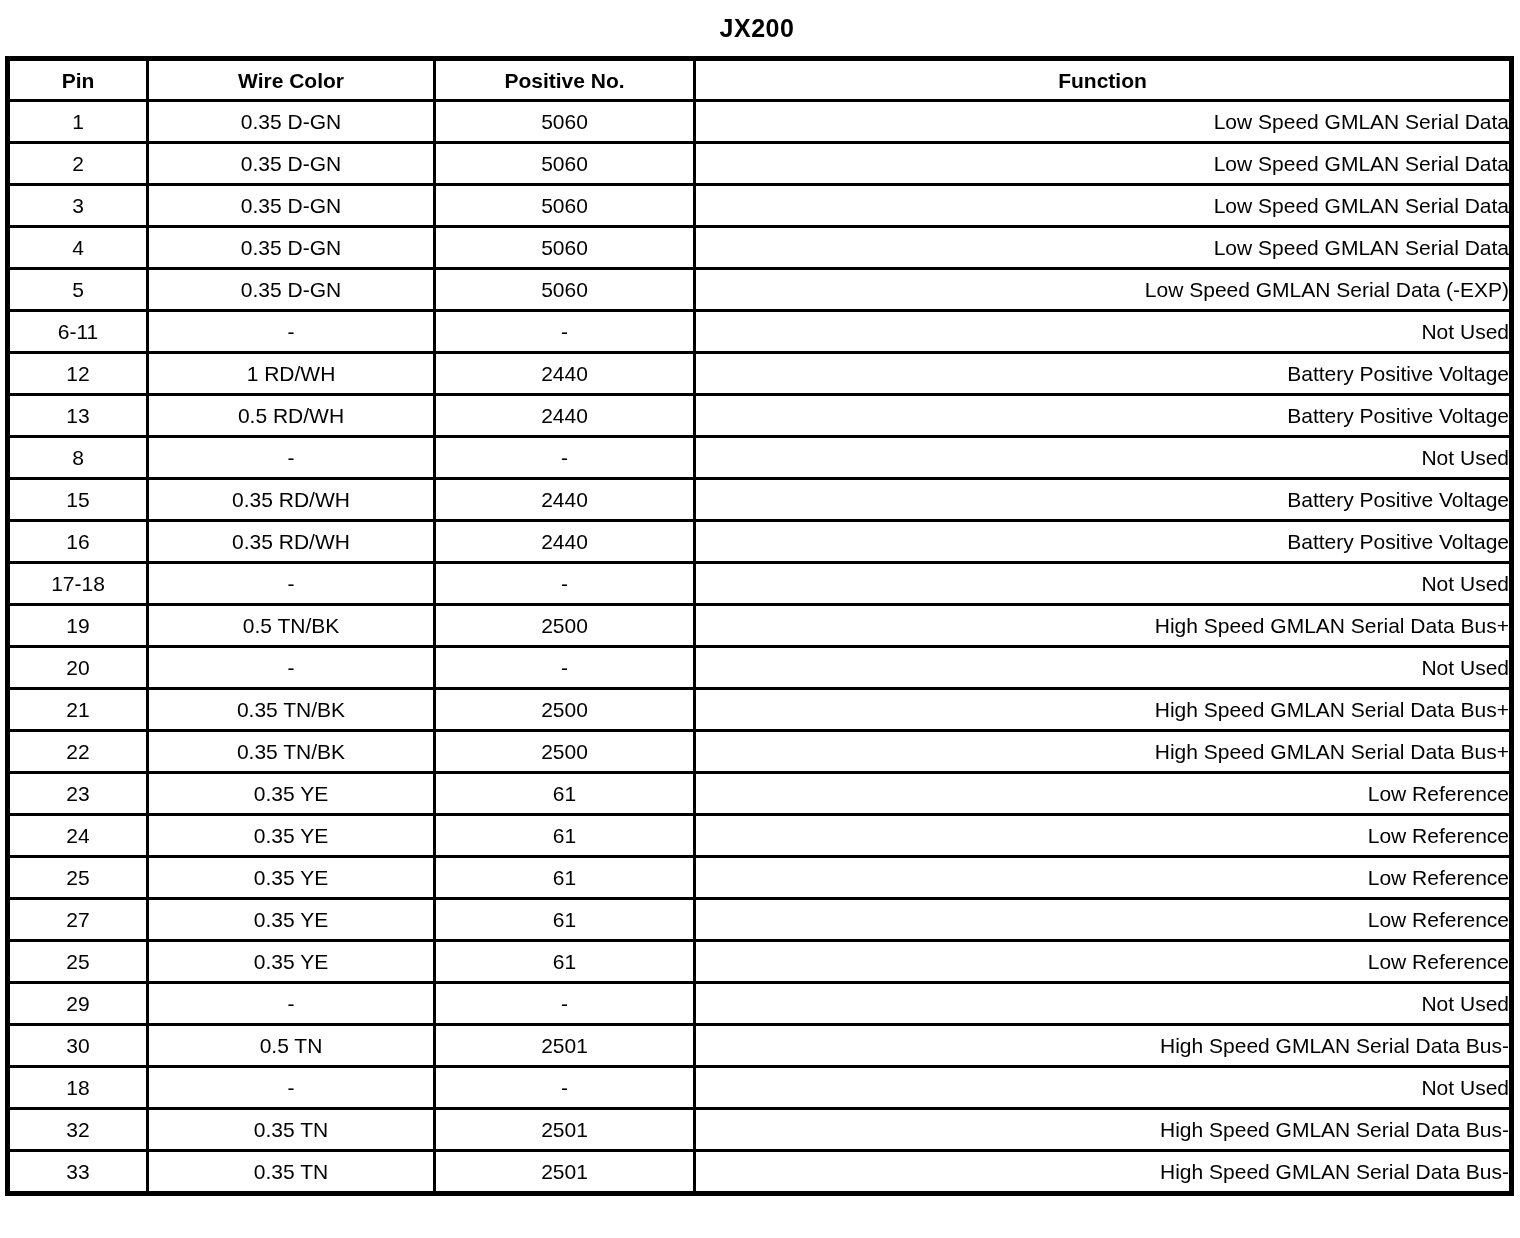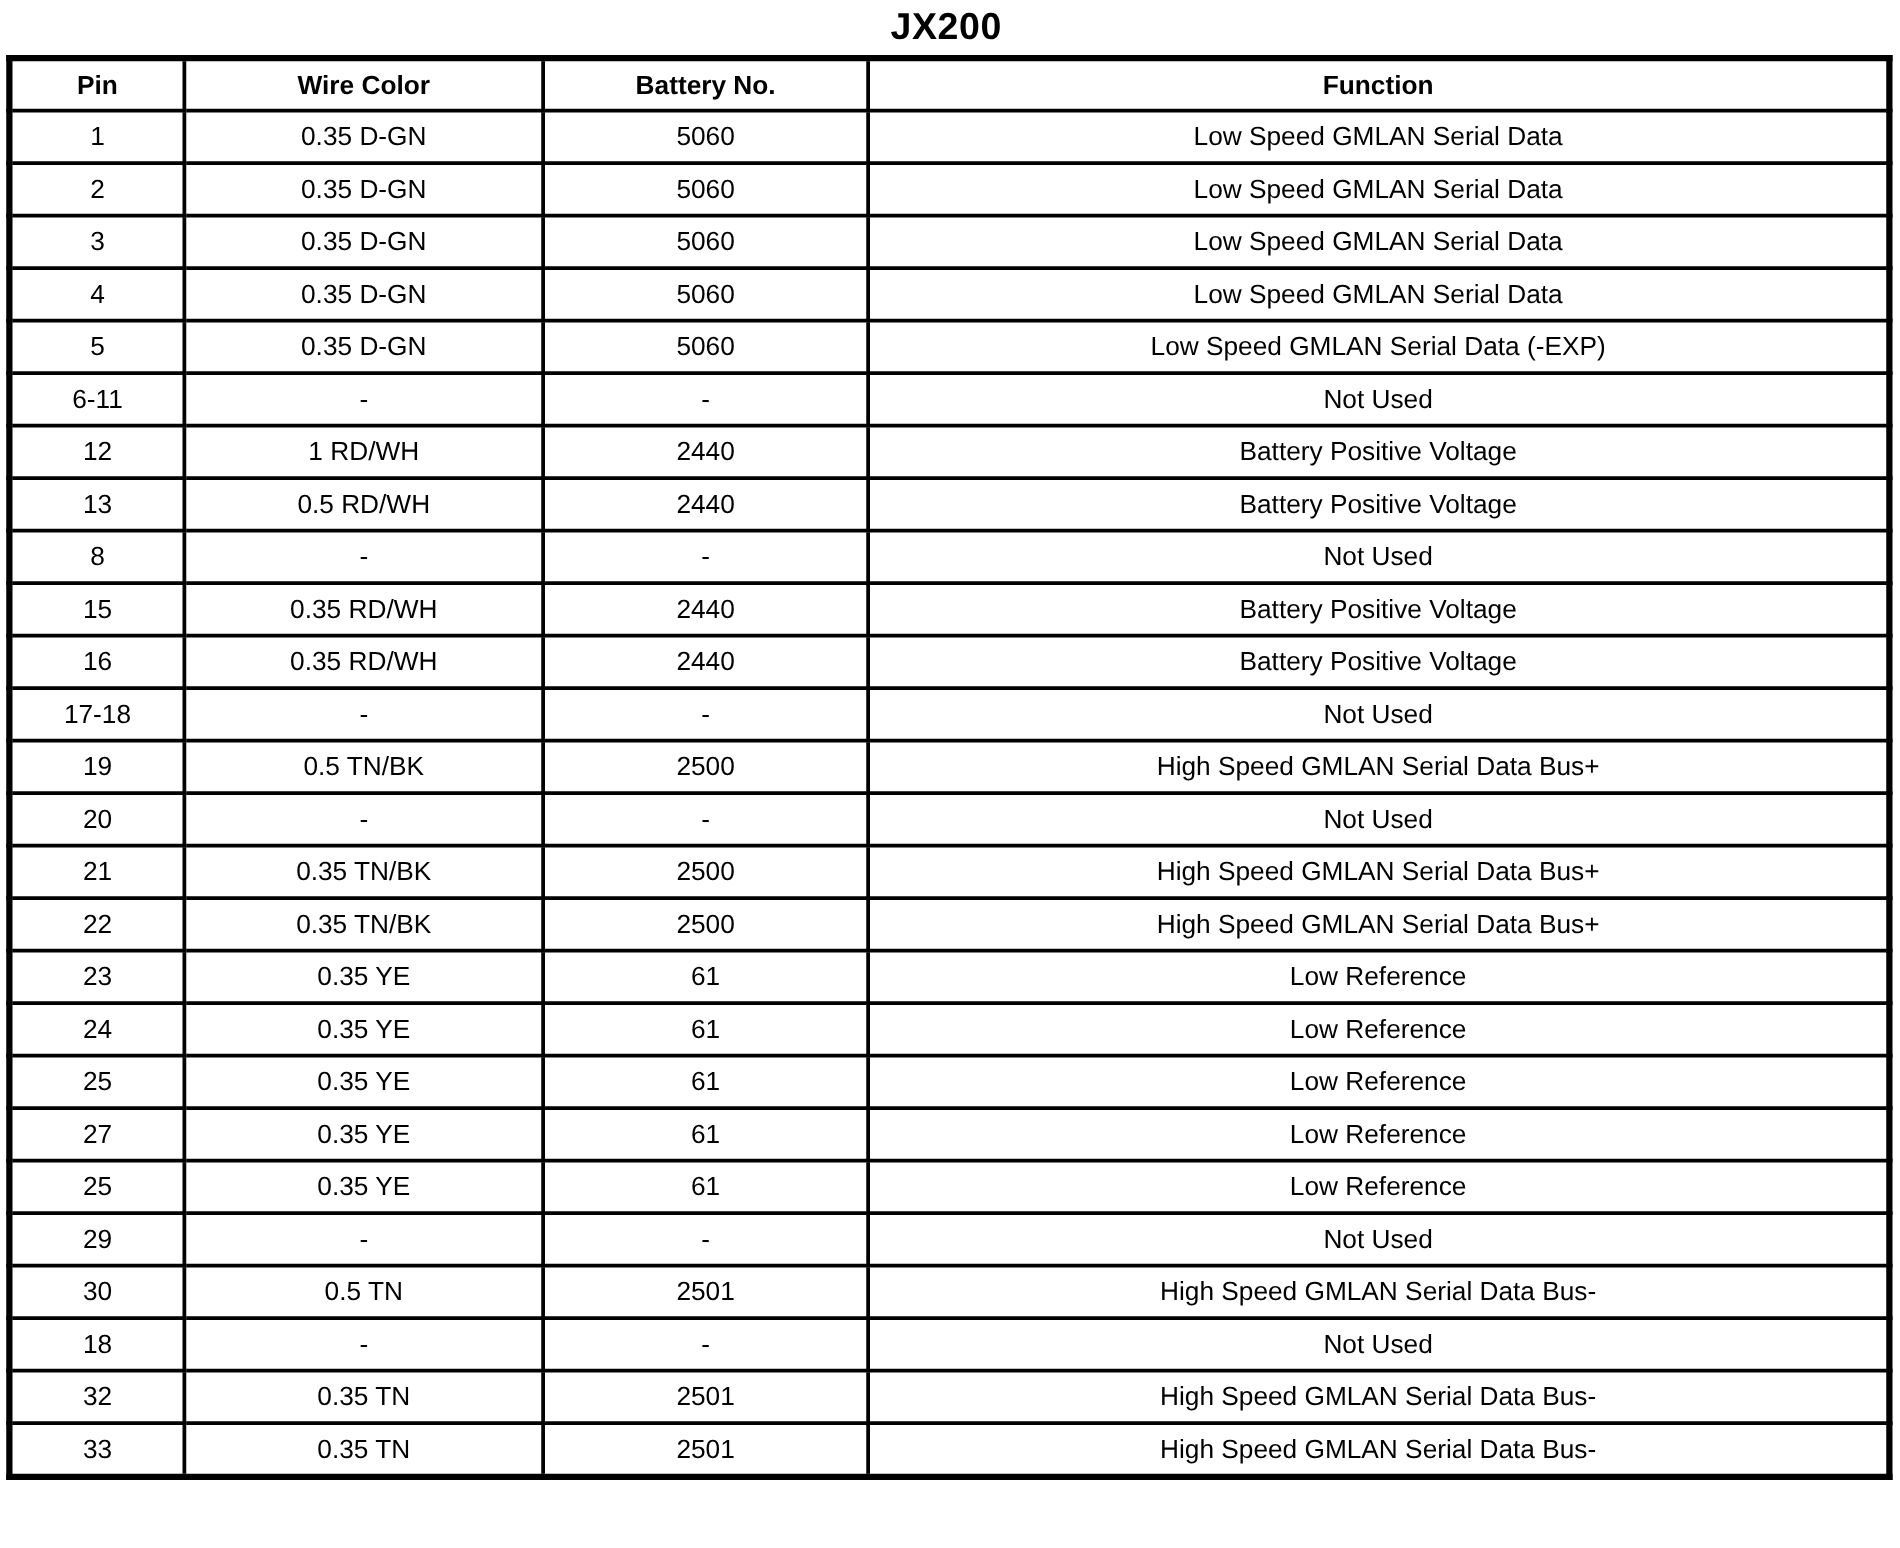--- a/index.html
+++ b/index.html
@@ -13,26 +13,26 @@
     -webkit-font-smoothing: none;
   }
   .page {
     width: 1520px;
     height: 1238px;
     box-sizing: border-box;
     padding-left: 5px;
     padding-right: 6px;
   }
   .title {
-    height: 44px;
+    height: 56px;
     width: 1504px;
     display: flex;
     align-items: center;
     justify-content: center;
-    font-size: 30px;
+    font-size: 25px;
     font-weight: bold;
     letter-spacing: 0.5px;
   }
   table.pinout {
     border-collapse: collapse;
     table-layout: fixed;
     width: 1504px;
     border: 5px solid #000000;
   }
   table.pinout th,
@@ -50,21 +50,21 @@
     text-align: center;
   }
   table.pinout td {
     height: 39px;
     font-weight: normal;
   }
   td.c-pin, td.c-wire, td.c-circuit {
     text-align: center;
   }
   td.c-function {
-    text-align: center;
+    text-align: right;
     padding-left: 6px;
   }
   col.w-pin     { width: 140px; }
   col.w-wire    { width: 287px; }
   col.w-circuit { width: 260px; }
   col.w-func    { width: 817px; }
 </style>
 </head>
 <body>
 
@@ -75,21 +75,21 @@
     <colgroup>
       <col class="w-pin">
       <col class="w-wire">
       <col class="w-circuit">
       <col class="w-func">
     </colgroup>
     <thead>
       <tr>
         <th>Pin</th>
         <th>Wire Color</th>
-        <th>Battery No.</th>
+        <th>Positive No.</th>
         <th>Function</th>
       </tr>
     </thead>
     <tbody id="pinout-body">
         <tr>
           <td class="c-pin">1</td>
           <td class="c-wire">0.35 D-GN</td>
           <td class="c-circuit">5060</td>
           <td class="c-function">Low Speed GMLAN Serial Data</td>
         </tr>

